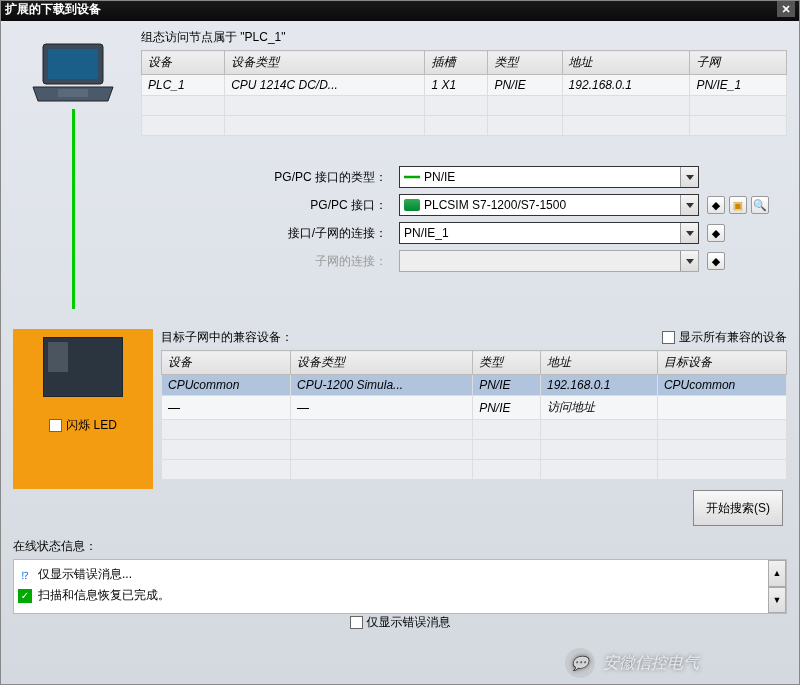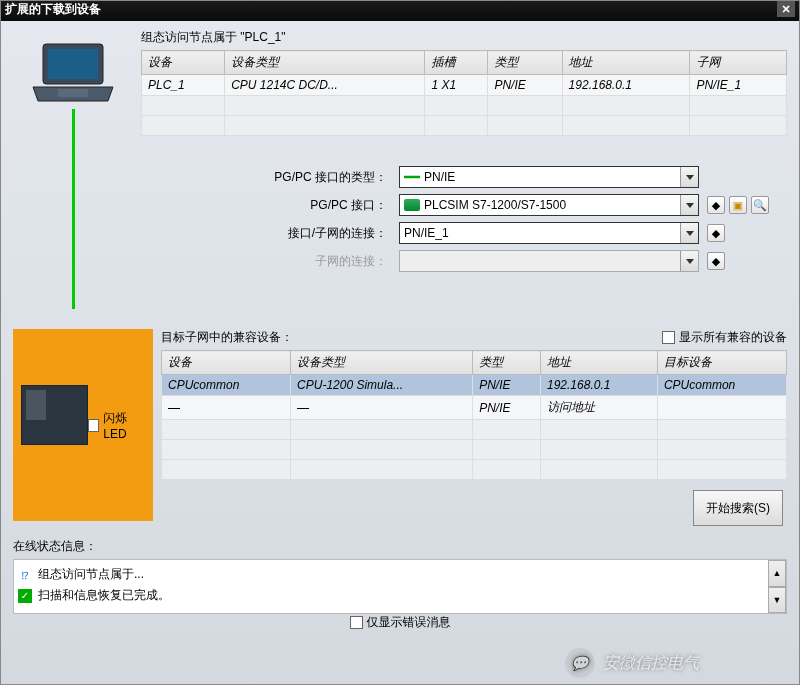--- a/index.html
+++ b/index.html
@@ -21,21 +21,21 @@
     .vline-wrap { display: flex; flex-direction: column; align-items: center; flex: 1; min-height: 200px; }
     .form-rows { margin-top: 30px; display: grid; grid-template-columns: 250px 300px 80px; gap: 6px 8px; font-size: 12px; align-items: center; }
     .form-label { text-align: right; padding-right: 4px; }
     .disabled-label { color: #999; }
     .dropdown { height: 22px; border: 1px solid #333; background: #fff; display: flex; align-items: center; padding: 0 4px; font-size: 12px; position: relative; }
     .dropdown-arrow { position: absolute; right: 0; top: 0; width: 18px; height: 100%; background: linear-gradient(#f5f5f5, #dcdcdc); border-left: 1px solid #999; display: flex; align-items: center; justify-content: center; }
     .dropdown-arrow::after { content: ""; border-left: 4px solid transparent; border-right: 4px solid transparent; border-top: 5px solid #333; }
     .icon-row { display: flex; gap: 4px; }
     .mini-icon { width: 18px; height: 18px; border: 1px solid #999; border-radius: 2px; display: flex; align-items: center; justify-content: center; font-size: 11px; background: linear-gradient(#fff,#e5e5e5); }
     .lower { display: flex; gap: 8px; margin-top: 20px; }
-    .plc-box { width: 140px; background: #f39c12; padding: 8px; display: flex; flex-direction: row; align-items: center; height: 192px; }
+    .plc-box { width: 140px; background: #f39c12; padding: 8px; display: flex; flex-direction: column; align-items: center; height: 160px; }
     .plc-img { width: 80px; height: 60px; background: #2a3540; border: 1px solid #1a2530; margin-bottom: 20px; position: relative; }
     .plc-img::before { content: ""; position: absolute; left: 4px; top: 4px; width: 20px; height: 30px; background: #4a5560; }
     .checkbox-row { display: flex; align-items: center; gap: 4px; font-size: 12px; }
     .checkbox { width: 13px; height: 13px; border: 1px solid #666; background: #fff; }
     .compat-section { flex: 1; }
     .compat-header { display: flex; justify-content: space-between; align-items: center; margin-bottom: 4px; font-size: 12px; }
     .selected-row td { background: #b0c4de; }
     .btn { height: 36px; padding: 0 12px; background: linear-gradient(#f8f8f8, #dcdcdc); border: 1px solid #888; font-size: 12px; cursor: pointer; display: inline-flex; align-items: center; }
     .btn-row { text-align: right; margin-top: 10px; padding-right: 4px; }
     .status-section { margin-top: 12px; font-size: 12px; }
@@ -221,21 +221,21 @@
         <button class="btn">开始搜索(S)</button>
       </div>
     </div>
   </div>
 
   <div class="status-section">
     <div>在线状态信息：</div>
     <div class="status-list">
       <div class="status-item">
         <span class="status-icon info">⁉</span>
-        <span>组态访问节点属于...</span>
+        <span>仅显示错误消息...</span>
       </div>
       <div class="status-item">
         <span class="status-icon ok">✓</span>
         <span>扫描和信息恢复已完成。</span>
       </div>
       <div class="scroll-btns">
         <div class="scroll-btn">▲</div>
         <div class="scroll-btn">▼</div>
       </div>
     </div>

